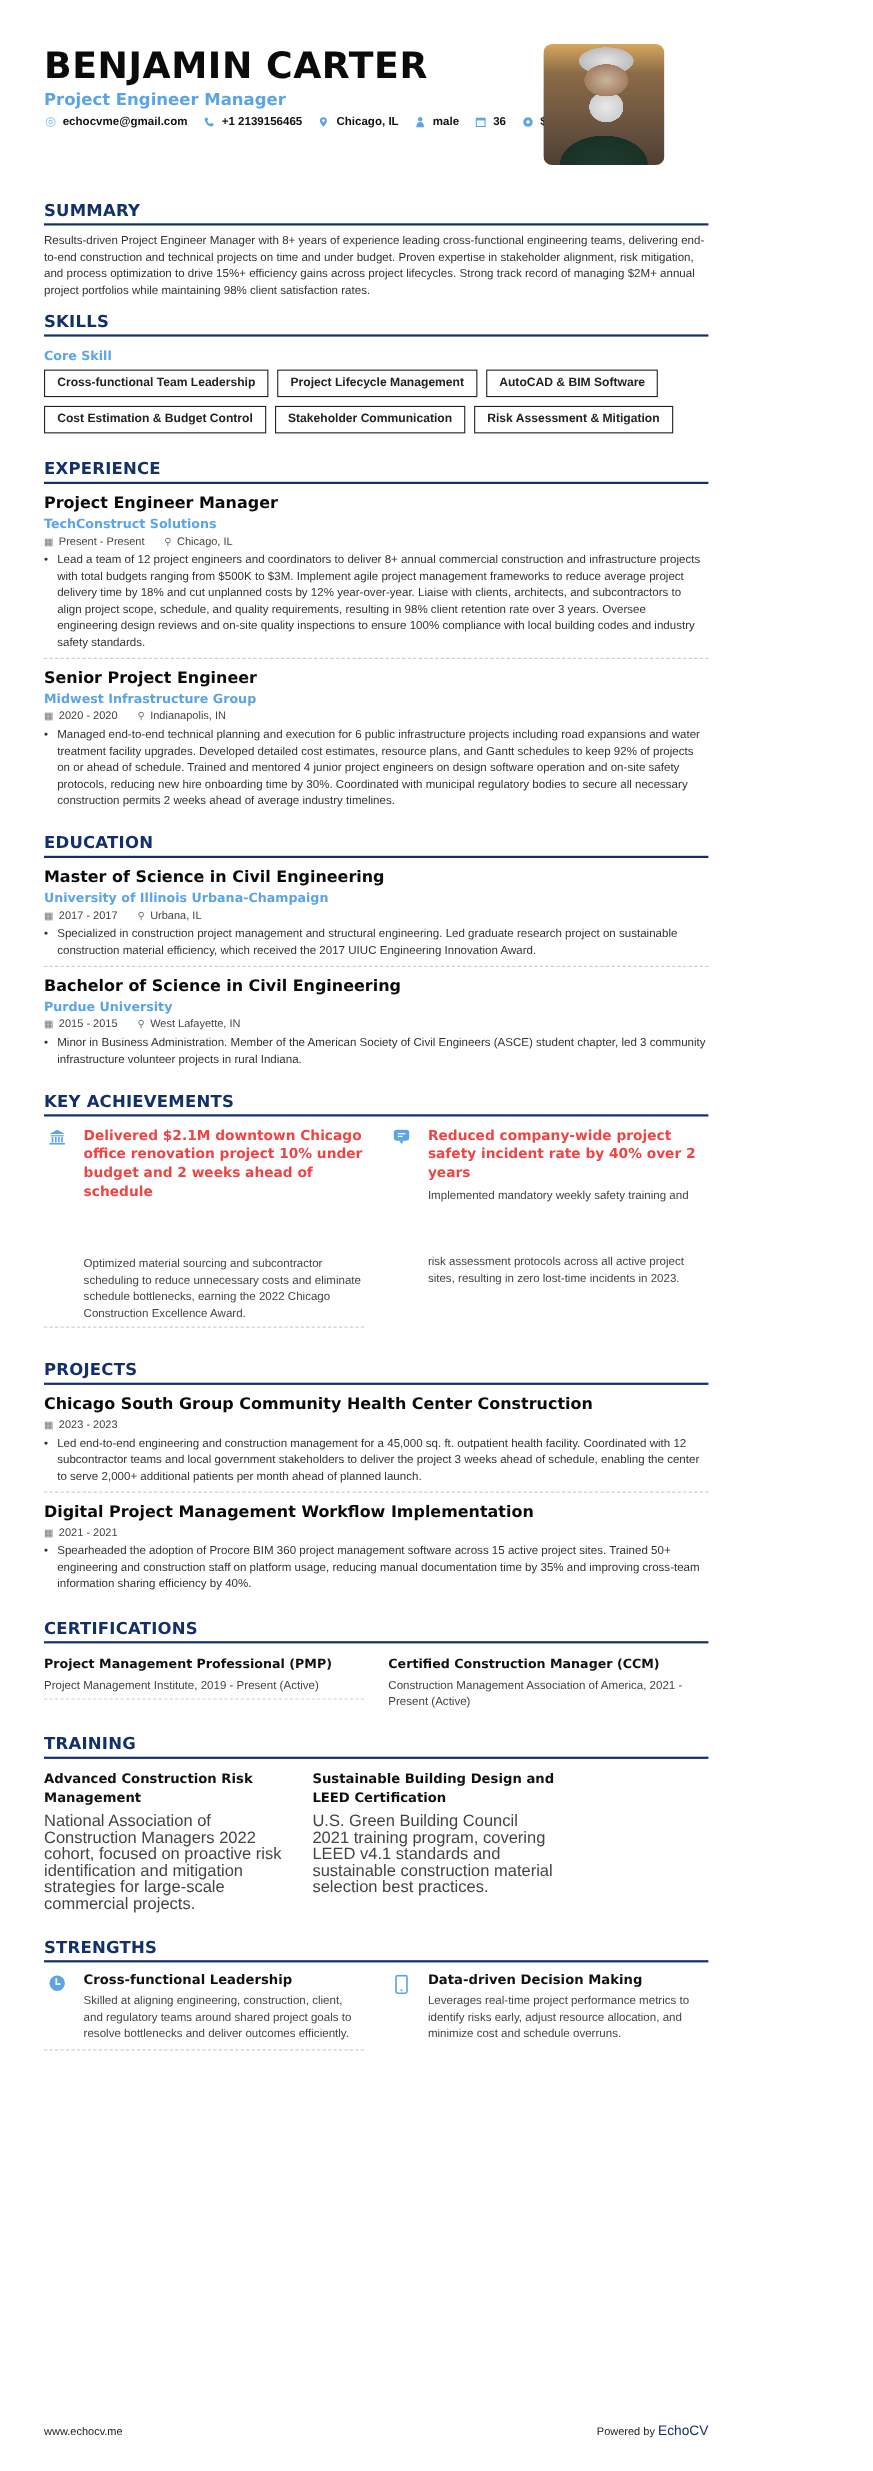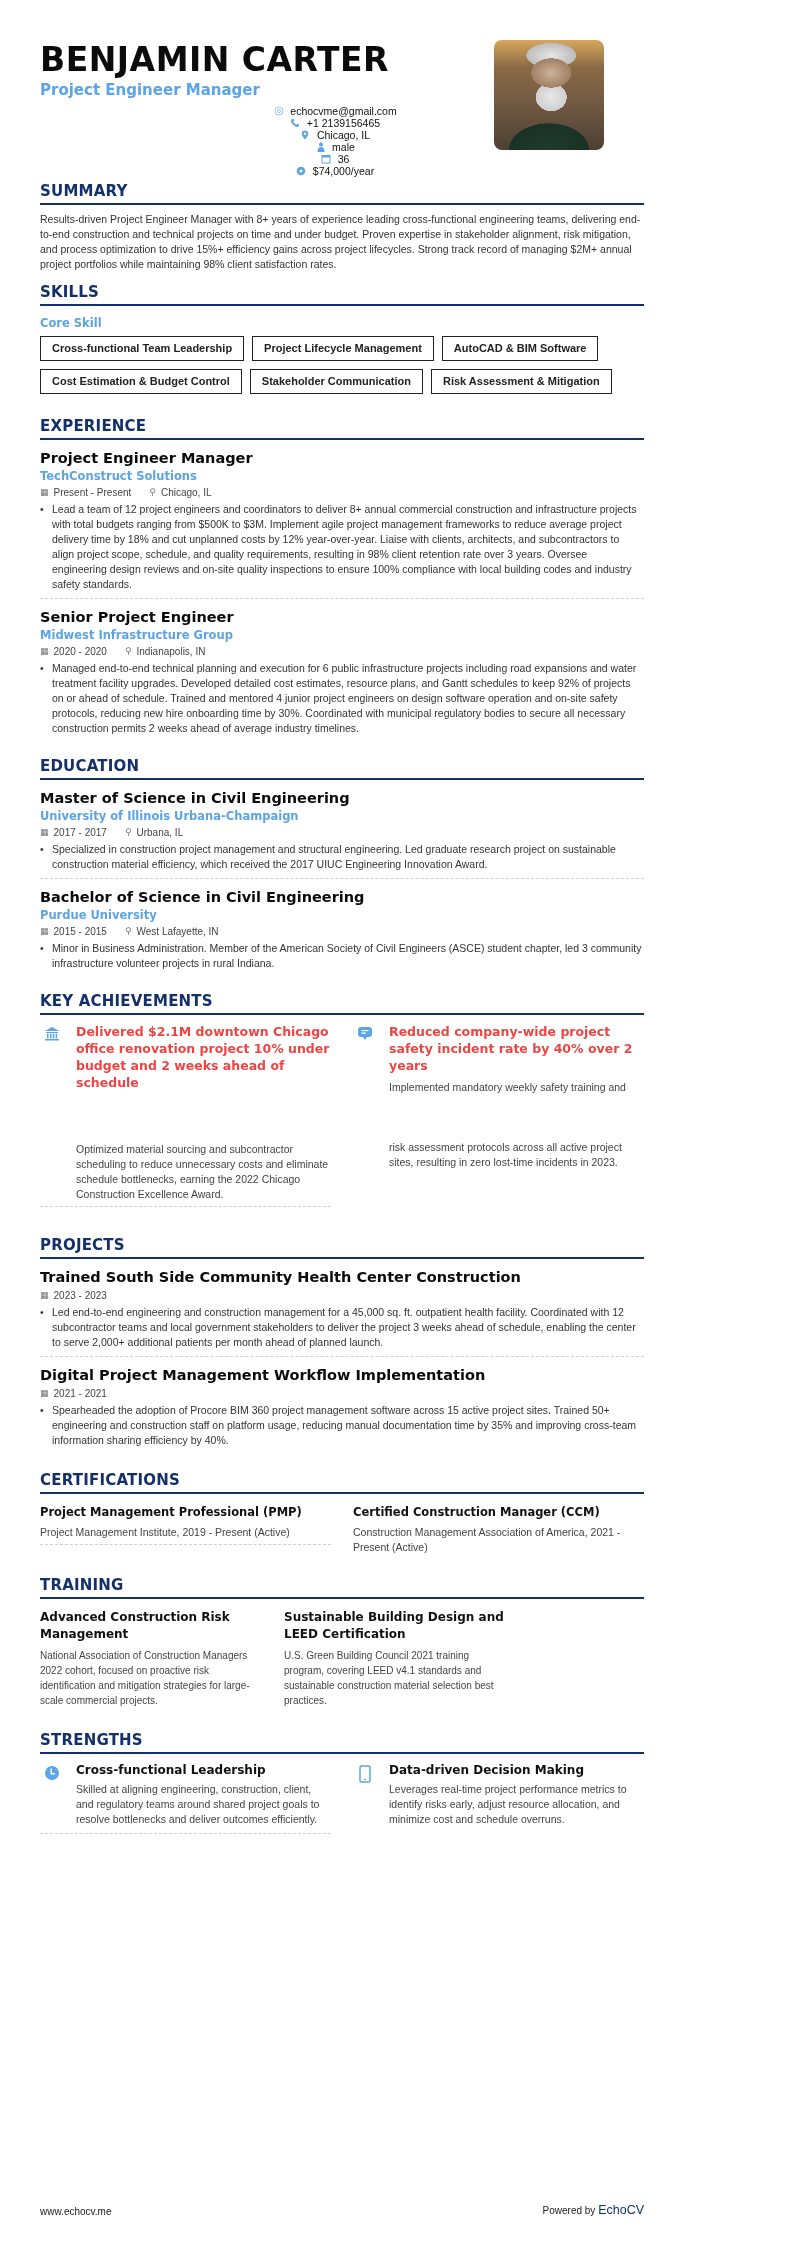--- a/index.html
+++ b/index.html
@@ -9,21 +9,21 @@
     .page { position: absolute; left: 0; width: 684px; background: #fff; }
     .page1 { top: 0; height: 1123px; }
     .page2 { top: 1100px; height: 1123px; }
 
     .content { padding: 0 40px; }
 
     
     .header { position: relative; padding-top: 40px; height: 160px; }
     .name { font-family: "DejaVu Sans", sans-serif; font-weight: 700; font-size: 33px; letter-spacing: 0.5px; color: #0b0b0b; line-height: 40px; }
     .job-title { font-family: "DejaVu Sans", sans-serif; font-weight: 700; font-size: 15px; color: #5ba4e5; margin-top: 0px; line-height: 20px; }
-    .contacts { display: flex; align-items: center; margin-top: 5px; font-size: 10.5px; font-weight: 400; color: #111; flex-direction: column; }
+    .contacts { display: flex; align-items: center; margin-top: 5px; font-size: 10.5px; font-weight: 700; color: #111; }
     .contact { display: flex; align-items: center; margin-right: 14px; }
     .contact .ic { width: 11px; height: 11px; margin-right: 6px; display: inline-flex; align-items: center; justify-content: center; color: #5ba4e5; font-size: 9px; }
     .photo { position: absolute; right: 40px; top: 40px; width: 110px; height: 110px; border-radius: 8px; overflow: hidden;
       background: radial-gradient(ellipse 30% 22% at 52% 30%, #c9b39c 0%, #a37f63 60%, transparent 61%),
                   radial-gradient(ellipse 32% 16% at 52% 14%, #e6e6e6 0%, #bdbdbd 70%, transparent 71%),
                   radial-gradient(ellipse 20% 18% at 52% 52%, #e9e9e9 0%, #cfcfcf 70%, transparent 71%),
                   radial-gradient(ellipse 60% 40% at 50% 100%, #1f3a2c 0%, #1a3226 60%, transparent 61%),
                   linear-gradient(180deg, #d7a65c 0%, #8a6a45 25%, #6f5842 60%, #4d3f33 100%); }
 
     
@@ -55,21 +55,21 @@
 
     .footer { position: absolute; left: 40px; right: 40px; display: flex; justify-content: space-between; align-items: flex-end; font-size: 10px; color: #222; }
     .footer .brand { font-size: 12.5px; color: #13306b; }
 
     .cert-title { font-family: "DejaVu Sans", sans-serif; font-weight: 700; font-size: 11.5px; color: #111; line-height: 16px; }
     .cert-sub { font-size: 10.5px; color: #444; line-height: 15px; margin-top: 5px; }
 
     .train-grid { display: flex; gap: 24px; margin-top: 10px; }
     .train { width: 220px; }
     .train-title { font-family: "DejaVu Sans", sans-serif; font-weight: 700; font-size: 12px; color: #111; line-height: 17px; }
-    .train-desc { font-size: 10px; line-height: 15px; color: #444; margin-top: 5px; }
+    .train-desc { font-size: 15px; line-height: 15px; color: #444; margin-top: 5px; }
 
     .str { display: flex; }
     .str .sic { width: 36px; flex: 0 0 36px; padding-top: 3px; padding-left: 4px; }
     .str-title { font-family: "DejaVu Sans", sans-serif; font-weight: 700; font-size: 12px; color: #111; line-height: 17px; }
     .str-desc { font-size: 10.5px; line-height: 15px; color: #444; margin-top: 3px; }
   </style>
 </head>
 <body>
 
 <div class="page page1">
@@ -299,21 +299,21 @@
           <div class="aic"></div>
           <div class="ach-desc" style="margin-top: -2px;">risk assessment protocols across all active project sites, resulting in zero lost-time incidents in 2023.</div>
         </div>
       </div>
     </div>
 
     <div class="section" style="margin-top: 28px;">
       <div class="section-title">PROJECTS</div>
 
       <div class="item">
-        <div class="item-title">Trained South Side Community Health Center Construction</div>
+        <div class="item-title">Chicago South Group Community Health Center Construction</div>
         <div class="meta">
           <span class="m">
               <span class="mi">▦</span>
               <span>2023 - 2023</span>
             </span>
         </div>
         <div class="bullet">
             <span class="dot">•</span>
             <span>Led end-to-end engineering and construction management for a 45,000 sq. ft. outpatient health facility. Coordinated with 12 subcontractor teams and local government stakeholders to deliver the project 3 weeks ahead of schedule, enabling the center to serve 2,000+ additional patients per month ahead of planned launch.</span>
           </div>

